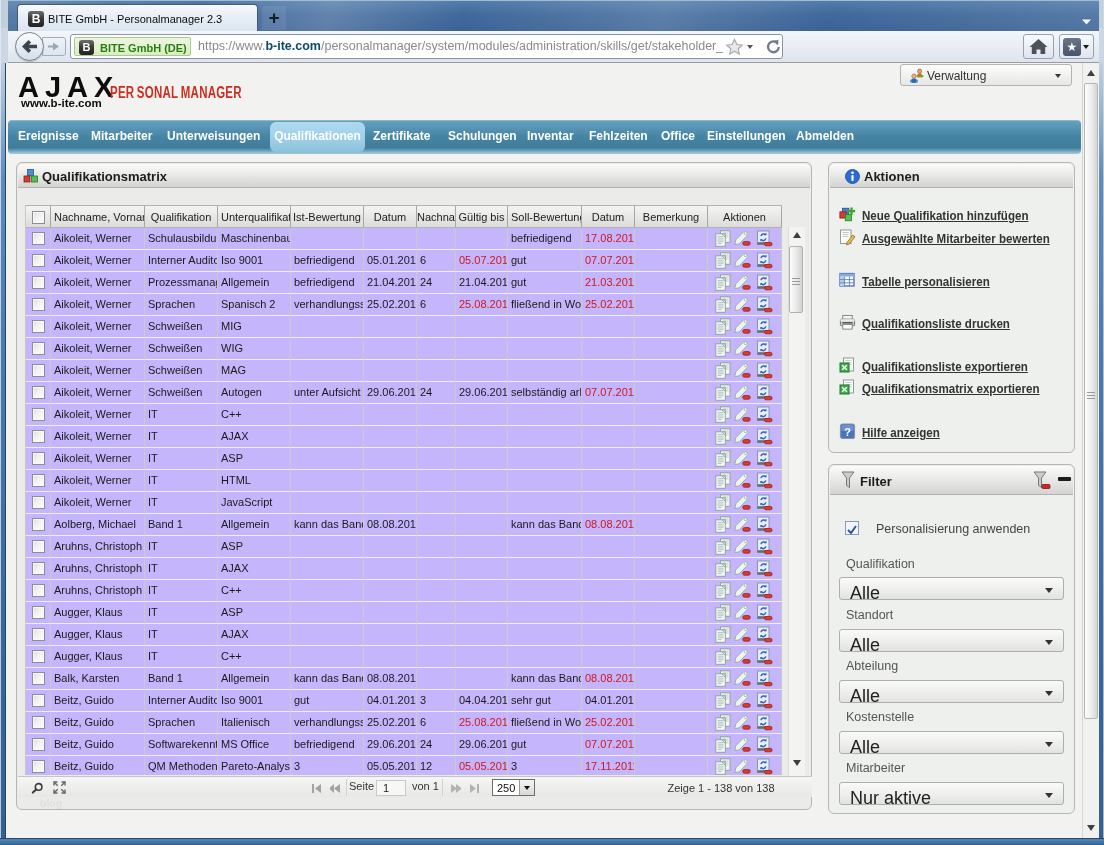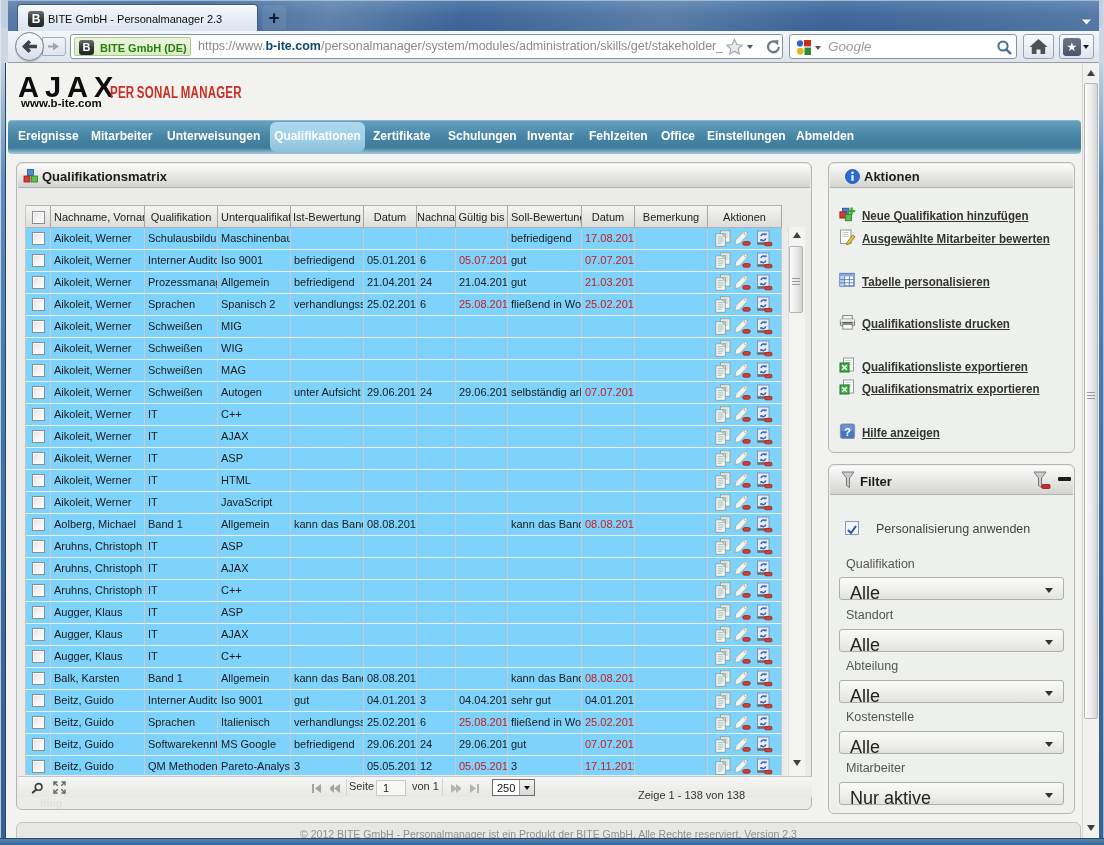--- a/index.html
+++ b/index.html
@@ -113,21 +113,21 @@
   background:#e7e7e5; position:absolute; }
 #footerp .txt { text-align:center; margin-top:5px; font-size:10.5px; color:#8f8f8d; }
 #blog { position:absolute; left:32px; top:734px; font-size:10.5px; color:#e0e0dc; font-weight:bold; }
 
 
 #tbl { position:absolute; left:8px; top:42px; width:757px; height:570px; background:#fbfbfa; overflow:hidden; border-left:1px solid #c6c6c4; }
 .hrow { position:absolute; left:0; top:0; height:23px; width:756px; border-top:1px solid #b2b2b0; border-bottom:1px solid #b2b2b0;
   background:linear-gradient(#f4f4f2 0%, #e8e8e6 50%, #dcdcda 100%); }
 .hc { position:absolute; top:0; height:21px; border-right:1px solid #a6a6a4; font-size:11px; color:#222;
   text-align:center; line-height:22px; overflow:hidden; white-space:nowrap; }
-.row { position:absolute; left:0; height:22px; width:756px; background:#7dd3fc; }
+.row { position:absolute; left:0; height:22px; width:756px; background:#c4b5fd; }
 .c { position:absolute; top:0; height:22px; border-right:1px solid #cacac8; border-bottom:1px solid #efefed;
   font-size:11px; color:#1a1a1a; line-height:21px; padding-left:3px; overflow:hidden; white-space:nowrap; }
 .red { color:#cc1a1a; }
 .ai { position:absolute; top:2px; }
 
 .k0{left:0;width:25px;}  .k1{left:25px;width:94px;} .k2{left:119px;width:73px;} .k3{left:192px;width:73px;}
 .k4{left:265px;width:73px;} .k5{left:338px;width:53px;} .k6{left:391px;width:39px;} .k7{left:430px;width:52px;}
 .k8{left:482px;width:74px;} .k9{left:556px;width:53px;} .k10{left:609px;width:73px;} .k11{left:682px;width:74px;}
 .cb { position:absolute; left:6px; top:4px; width:13px; height:13px; background:linear-gradient(135deg,#dcdcdc,#f2f2f2 45%,#fdfdfd);
   border:1px solid #8e8e8e; box-shadow:inset 0 0 0 1px #f8f8f8; }
@@ -193,47 +193,45 @@
         <path d="M13.6 5.4A5.4 5.4 0 1 0 14.8 9" fill="none" stroke="#707c8a" stroke-width="2.3"></path>
         <path d="M9.8 5.6h6.4l-3.2-4.4z" fill="#707c8a" transform="rotate(40 13 3.4)"></path>
       </svg>
   </div>
   <div class="abs" id="fwdbtn"><svg width="22" height="17" viewBox="0 0 22 17">
         <path d="M10 4.5v3h-5v2h5v3l6-4z" fill="#9aa6b4"></path>
       </svg></div>
   <div class="abs" id="backbtn"><svg width="27" height="27" viewBox="0 0 27 27">
         <path d="M12.5 7l2.6 2.6-2.2 2.2h8.1v3.4h-8.1l2.2 2.2-2.6 2.6-6.5-6.5z" fill="#3d4650"></path>
       </svg></div>
-  <div class="abs" id="searchbar">
-    <svg class="abs" style="left:5px;top:4px" width="17" height="17" viewBox="0 0 17 17">
-      <circle cx="5" cy="4.4" r="3.1" fill="#2a66c8"></circle>
-        <rect x="9" y="1" width="7" height="6.4" fill="#cc2a1d"></rect>
-      <circle cx="5.3" cy="12.2" r="3.4" fill="#e8b420"></circle>
-        <rect x="9.5" y="8.6" width="6.5" height="7.4" fill="#2a8a3c"></rect>
-    </svg>
-    <div class="abs caret" style="left:25px;top:11px"></div>
-    <div class="ph">Google</div>
-    <svg class="abs" style="left:206px;top:4px" width="17" height="17" viewBox="0 0 17 17">
-        <circle cx="7" cy="7" r="4.6" fill="none" stroke="#4a6e96" stroke-width="2"></circle>
-        <path d="M10.3 10.3l4 4" stroke="#4a6e96" stroke-width="2.4" stroke-linecap="round"></path>
-      </svg>
-  </div>
   <div class="abs" id="homebtn"><svg width="29" height="23" viewBox="0 0 29 23">
         <path d="M14.5 4L5.5 12h2.3v7h4.7v-4.5h4V19h4.7v-7h2.3z" fill="#4b5258"></path>
       </svg></div>
   <div class="abs" id="bmbtn">
       <div class="sq">★</div>
       <div class="car"></div>
     </div>
 </div>
 
 <div class="abs" id="page">
   <div id="logo">AJAX</div>
   <div id="logourl">www.b-ite.com</div>
   <div id="pm">PER SONAL MANAGER</div>
+  <div id="verw">
+    <svg style="position:absolute;left:8px;top:3px" width="17" height="17" viewBox="0 0 17 17">
+      <ellipse cx="11" cy="8" rx="3.6" ry="1.6" fill="#57b94c"></ellipse>
+      <circle cx="10.6" cy="3.2" r="2.1" fill="#e8a06c" stroke="#8a5a2a" stroke-width="0.6"></circle>
+      <path d="M8.6 9V6.2c0-1.2 4-1.2 4 0V9z" fill="#c8742a"></path>
+      <ellipse cx="5" cy="13" rx="4" ry="2" fill="#4a90c8"></ellipse>
+      <circle cx="5" cy="8.2" r="2.2" fill="#e8b48c" stroke="#7a6a4a" stroke-width="0.6"></circle>
+      <path d="M2.8 14.4v-2.8c0-1.4 4.4-1.4 4.4 0v2.8z" fill="#3868a8"></path>
+    </svg>
+    <div class="txt">Verwaltung</div>
+      <div class="caret"></div>
+  </div>
   <div id="nav">
     <span style="left:10px">Ereignisse</span>
     <span style="left:83px">Mitarbeiter</span>
     <span style="left:159px">Unterweisungen</span>
     <div id="navhl">
         <span>Qualifikationen</span>
       </div>
     <span style="left:365px">Zertifikate</span>
     <span style="left:440px">Schulungen</span>
     <span style="left:519px">Inventar</span>
@@ -1142,21 +1140,21 @@
               <rect x="8.6" y="12.4" width="7.4" height="3.4" rx="1.4" fill="#d63c30" stroke="#9a1f16" stroke-width="0.8"></rect>
             </svg>
           </div>
         </div>
 <div class="row" style="top:529px">
           <div class="c k0" style="padding-left:0">
             <div class="cb"></div>
           </div>
           <div class="c k1">Beitz, Guido</div>
           <div class="c k2">Softwarekenntnisse</div>
-          <div class="c k3">MS Google</div>
+          <div class="c k3">MS Office</div>
           <div class="c k4">befriedigend</div>
           <div class="c k5">29.06.2010</div>
           <div class="c k6">24</div>
           <div class="c k7">29.06.2012</div>
           <div class="c k8">gut</div>
           <div class="c k9 red">07.07.2011</div>
           <div class="c k10"></div>
           <div class="c k11" style="padding-left:0">
             <svg class="ai" style="left:7px" width="16" height="17" viewBox="0 0 16 17">
               <rect x="5.5" y="0.8" width="9.5" height="11.5" fill="#f2f6f4" stroke="#90a4a0" stroke-width="1"></rect>
@@ -1259,21 +1257,21 @@
       <svg class="pgarrow" style="left:452px" width="10" height="9" viewBox="0 0 10 9">
           <path d="M0 0v9l6-4.5z" fill="#b3b3b1"></path>
           <rect x="7" y="0" width="2" height="9" fill="#b3b3b1"></rect>
         </svg>
       <div id="pgsel">
           <span class="v">250</span>
           <div class="btn">
             <div class="caret"></div>
           </div>
         </div>
-      <span class="abs" style="left:620px;top:12px;width:166px;text-align:left">Zeige 1 - 138 von 138</span>
+      <span class="abs" style="left:620px;top:5px;width:166px;text-align:center">Zeige 1 - 138 von 138</span>
     </div>
   </div>
 
   <div class="panel" id="sidep1">
     <div class="ptitle">
       <svg style="position:absolute;left:15px;top:5px" width="15" height="15" viewBox="0 0 15 15">
         <circle cx="7.5" cy="7.5" r="7" fill="#2a6cd4"></circle>
         <circle cx="7.5" cy="7.5" r="7" fill="none" stroke="#1a4a9a" stroke-width="0.8"></circle>
         <rect x="6.4" y="6" width="2.2" height="6" rx="1" fill="#fff"></rect>
           <circle cx="7.5" cy="3.8" r="1.3" fill="#fff"></circle>
@@ -1366,23 +1364,20 @@
         <span class="v">Alle</span>
         <div class="caret"></div>
       </div>
 <div class="flabel" style="top:296px">Mitarbeiter</div>
 <div class="fsel" style="top:317px">
         <span class="v">Nur aktive</span>
         <div class="caret"></div>
       </div>
   </div>
 
-  <div id="footerp">
-      <div class="txt">© 2012 BITE GmbH - Personalmanager ist ein Produkt der BITE GmbH. Alle Rechte reserviert. Version 2.3</div>
-    </div>
   <div id="blog">blog</div>
 </div>
 
 <div class="abs" id="vscroll">
   <div class="tri-up" style="position:absolute;left:4px;top:7px"></div>
   <div class="tri-down" style="position:absolute;left:4px;top:762px"></div>
 </div>
 <div class="abs" id="vthumb">
     <div class="grip" style="top:308px"></div>
     <div class="grip" style="top:311px"></div>

